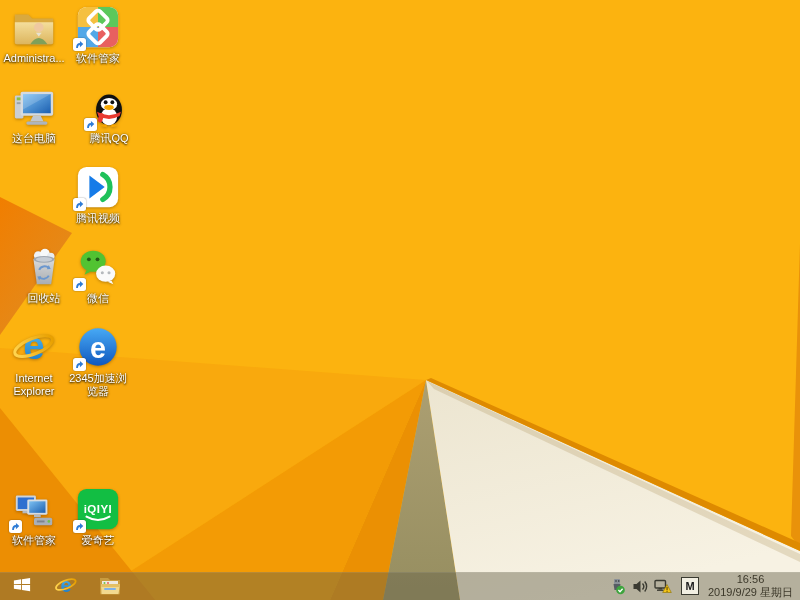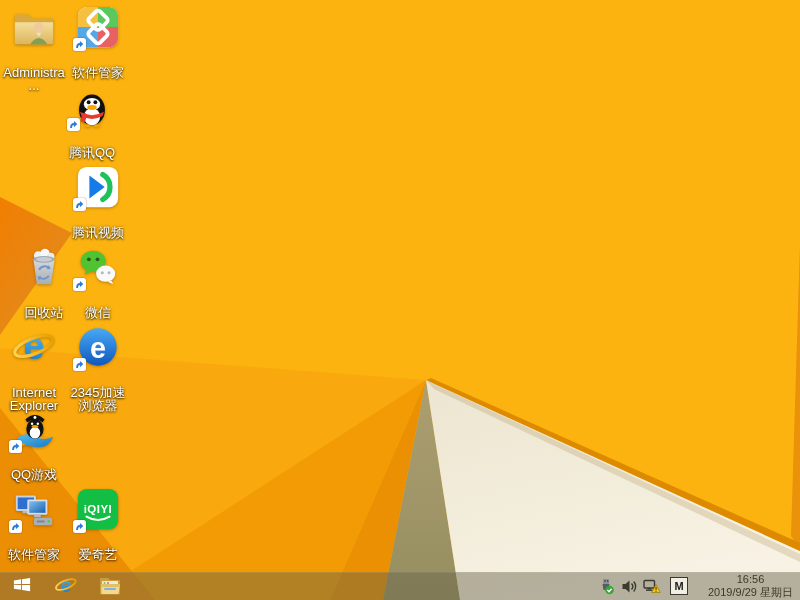--- a/index.html
+++ b/index.html
@@ -3,37 +3,37 @@
 <meta charset="utf-8">
 <style>
   html,body{margin:0;padding:0;background:#000;}
   .screen{position:relative;width:800px;height:600px;overflow:hidden;
     font-family:"Liberation Sans","DejaVu Sans",sans-serif;}
   .wallpaper{position:absolute;left:0;top:0;width:800px;height:600px;}
   
   .cell{position:absolute;width:62px;text-align:center;cursor:default;}
   .art{position:relative;width:46px;height:46px;margin:0 auto;}
   .art > svg{width:46px;height:46px;display:block;filter:drop-shadow(0 1.5px 1.5px rgba(60,30,0,.35));}
-  .lbl{margin-top:16px;font-size:13px;line-height:13px;color:#fff;
+  .lbl{margin-top:2px;font-size:11px;line-height:13px;color:#fff;
     text-shadow:0 1px 2px rgba(0,0,0,.85),0 0 3px rgba(0,0,0,.55);word-wrap:break-word;}
   .sc{position:absolute;left:-2px;bottom:-1px;width:13px;height:13px;background:#fff;
     border-radius:2.5px;box-shadow:0 0 1.5px rgba(0,0,0,.55);display:flex;align-items:center;justify-content:center;}
   .sc svg{width:11px;height:11px;display:block;}
   
   .taskbar{position:absolute;left:0;top:572px;width:800px;height:28px;
     background:rgba(103,98,74,.46);box-shadow:inset 0 1px 0 rgba(255,255,255,.08);
     display:flex;justify-content:space-between;align-items:center;}
   .tb-left{display:flex;align-items:center;height:100%;}
   .tb-btn{width:44px;height:28px;border:none;background:transparent;padding:0;margin:0;
     display:flex;align-items:center;justify-content:center;cursor:default;}
   .tb-right{display:flex;align-items:center;height:100%;padding-right:7px;}
   .tray-item{width:20px;height:20px;margin-left:3px;display:flex;align-items:center;justify-content:center;}
   .ime-box{width:16px;height:16px;margin-left:8px;border:1px solid #3a3a30;background:#f2efe2;
     color:#1c1c1c;font-size:11px;font-weight:bold;line-height:16px;text-align:center;}
-  .clock{margin-left:20px;text-align:center;font-size:11px;line-height:13px;color:#3c382a;}
+  .clock{margin-left:9px;text-align:center;font-size:11px;line-height:13px;color:#3c382a;}
 </style>
 </head>
 <body>
 
 <div class="screen">
 
   <svg width="0" height="0" style="position:absolute">
       <defs>
     <linearGradient id="gScreen" x1="0" y1="0" x2="1" y2="1">
           <stop offset="0" stop-color="#7CC0F2"></stop>
@@ -108,20 +108,35 @@
         <path d="M4 11h14l4 4h22v25a2 2 0 0 1-2 2H6a2 2 0 0 1-2-2z" fill="#D9A93F"></path>
         <path d="M4 19h40v21a2 2 0 0 1-2 2H6a2 2 0 0 1-2-2z" fill="url(#gFolder)"></path>
         <circle cx="29" cy="24.5" r="5" fill="#EFC9A0"></circle>
         <path d="M20 42q9-13 18 0z" fill="#7FA05A"></path>
         <path d="M26 30h6l-3 4z" fill="#E8E2D2"></path>
       </svg>
     </div>
     <div class="lbl">Administra...</div>
   </div>
 
+  <div class="cell" style="left:3px;top:84px">
+    <div class="art">
+      <svg viewBox="0 0 48 48">
+        <rect x="4" y="12" width="9" height="24" rx="1.5" fill="#C9CED4"></rect>
+        <rect x="6" y="14" width="5" height="3" fill="#8BBF45"></rect>
+        <rect x="6" y="19" width="5" height="2" fill="#9AA1A8"></rect>
+        <rect x="10" y="8" width="34" height="25" rx="2" fill="#D6DBE0"></rect>
+        <rect x="12.5" y="10.5" width="29" height="20" fill="url(#gScreen)"></rect>
+        <path d="M12.5 10.5h29l-29 16z" fill="#fff" opacity="0.18"></path>
+        <path d="M23 33h8l3 6H20z" fill="#C2C8CF"></path>
+        <rect x="16" y="39" width="22" height="3.5" rx="1.7" fill="#AEB5BD"></rect>
+      </svg>
+    </div>
+    <div class="lbl">这台电脑</div>
+  </div>
 
 
   <div class="cell" style="left:13px;top:244px">
     <div class="art">
       <svg viewBox="0 0 48 48">
         <circle cx="18" cy="12" r="4.5" fill="#EFF2F5"></circle>
         <circle cx="25" cy="10" r="5" fill="#F7F9FA"></circle>
         <circle cx="31" cy="13" r="4" fill="#E8ECEF"></circle>
         <path d="M13 16l3.5 26h15L35 16z" fill="url(#gBin)" opacity="0.95"></path>
         <ellipse cx="24" cy="16" rx="11" ry="3.6" fill="#9FA8B3"></ellipse>
@@ -140,41 +155,20 @@
       <svg viewBox="0 0 48 48">
         <text x="24" y="37" font-size="40" font-weight="bold" text-anchor="middle" font-family="Liberation Sans, DejaVu Sans, sans-serif" fill="url(#gIE)">e</text>
         <g transform="rotate(-22 24 24)">
           <ellipse cx="24" cy="23" rx="21" ry="8" fill="none" stroke="url(#gGold)" stroke-width="3.2"></ellipse>
         </g>
       </svg>
     </div>
     <div class="lbl">Internet Explorer</div>
   </div>
 
-  <div class="cell" style="left:3px;top:406px">
-    <div class="art">
-      <svg viewBox="0 0 48 48">
-        <path d="M8 36q14-8 30-2l-3 6q-12-4-24 2z" fill="#F5A20E"></path>
-        <path d="M6 34q10-8 20-2 8 5 18 0-4 11-16 11-14 0-22-9z" fill="url(#gWave)"></path>
-        <ellipse cx="25" cy="24" rx="9" ry="10.5" fill="#121212"></ellipse>
-        <ellipse cx="25" cy="28" rx="5.5" ry="6" fill="#fff"></ellipse>
-        <ellipse cx="25" cy="21.5" rx="3.6" ry="1.8" fill="#F7A800"></ellipse>
-        <circle cx="22" cy="18.5" r="1.3" fill="#fff"></circle>
-        <circle cx="28" cy="18.5" r="1.3" fill="#fff"></circle>
-        <path d="M15 14q10-9 20 0l-2 3q-8-6-16 0z" fill="#111"></path>
-        <circle cx="25" cy="12" r="1.5" fill="#fff"></circle>
-      </svg>
-      <span class="sc">
-          <svg viewBox="0 0 13 13">
-            <path d="M2.5 10.5Q2.5 5 7 4.8L7 2.3 11 6 7 9.7 7 7.2Q4.6 7.3 4.6 10.5Z" fill="#2E7CD6"></path>
-          </svg>
-        </span>
-    </div>
-    <div class="lbl">QQ游戏</div>
-  </div>
 
   <div class="cell" style="left:3px;top:486px">
     <div class="art">
       <svg viewBox="0 0 48 48">
         <rect x="5" y="10" width="21" height="16" rx="1.5" fill="#CDD3D9"></rect>
         <rect x="7" y="12" width="17" height="12" fill="#2E6FD0"></rect>
         <rect x="12" y="26" width="7" height="2.5" fill="#B4BAC1"></rect>
         <rect x="17" y="14" width="21" height="16" rx="1.5" fill="#D8DDE2"></rect>
         <rect x="19" y="16" width="17" height="12" fill="url(#gScreen)"></rect>
         <rect x="24" y="30" width="7" height="2.5" fill="#B4BAC1"></rect>
@@ -213,21 +207,21 @@
       </svg>
       <span class="sc">
           <svg viewBox="0 0 13 13">
             <path d="M2.5 10.5Q2.5 5 7 4.8L7 2.3 11 6 7 9.7 7 7.2Q4.6 7.3 4.6 10.5Z" fill="#2E7CD6"></path>
           </svg>
         </span>
     </div>
     <div class="lbl">软件管家</div>
   </div>
 
-  <div class="cell" style="left:61px;top:84px">
+  <div class="cell" style="left:78px;top:84px">
     <div class="art">
       <svg viewBox="0 0 48 48">
         <ellipse cx="24" cy="27" rx="13.5" ry="16" fill="#101010"></ellipse>
         <ellipse cx="24" cy="21" rx="8.5" ry="6.5" fill="#fff"></ellipse>
         <ellipse cx="24" cy="34" rx="8.5" ry="9" fill="#fff"></ellipse>
         <circle cx="20.5" cy="19" r="2" fill="#111"></circle>
         <circle cx="27.5" cy="19" r="2" fill="#111"></circle>
         <ellipse cx="24" cy="24.5" rx="5" ry="2.6" fill="#F7A800"></ellipse>
         <path d="M11.5 29q12.5 7 25 0l-1.5 4.5q-11 6-22 0z" fill="#E83A30"></path>
         <rect x="13" y="30" width="5" height="10" rx="2.4" transform="rotate(18 15 35)" fill="#E83A30"></rect>

